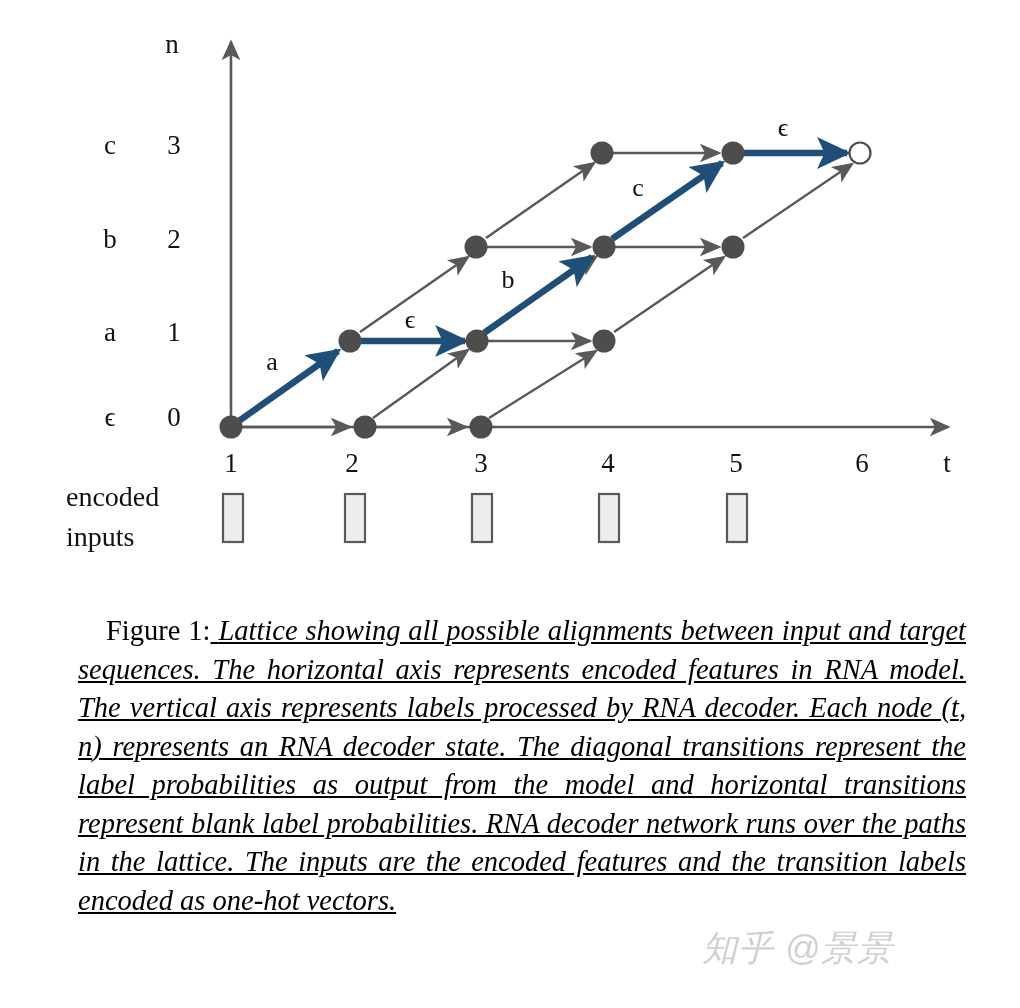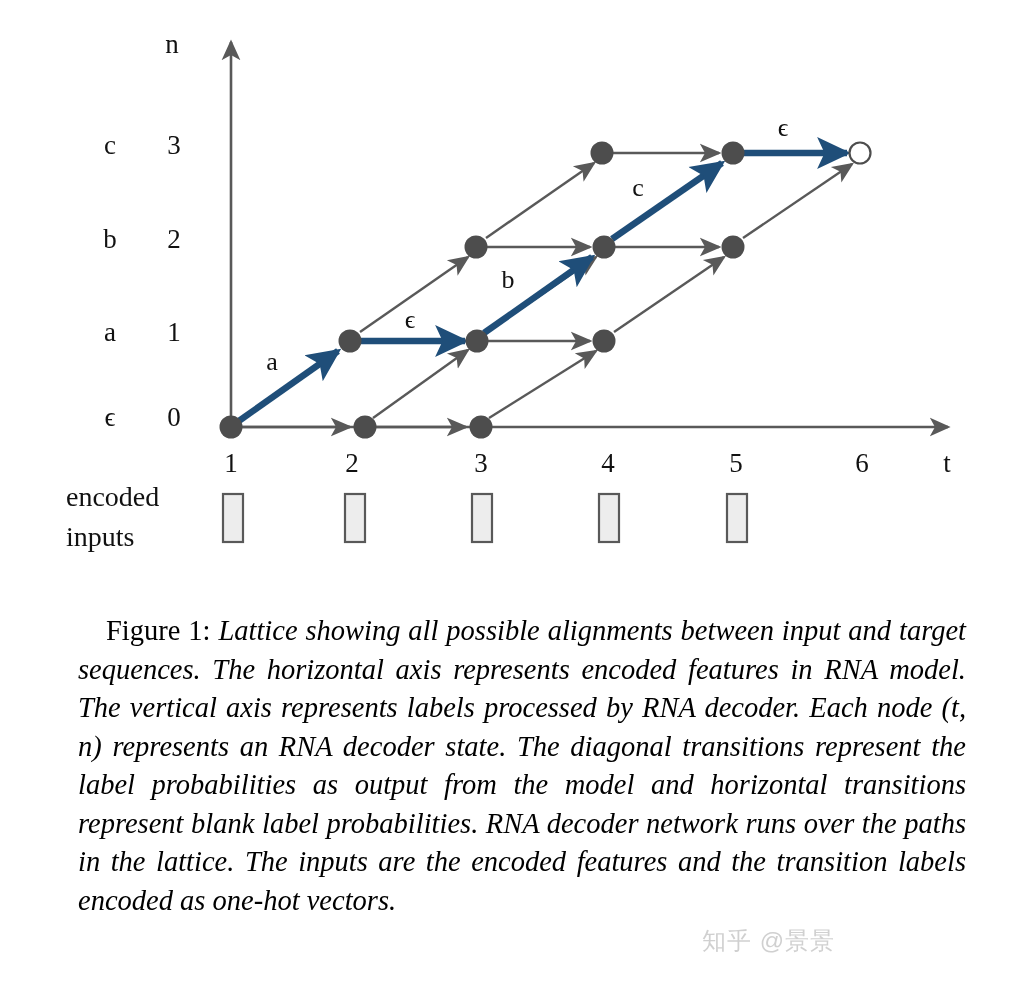--- a/index.html
+++ b/index.html
@@ -62,36 +62,38 @@
     text-align: justify;
     text-justify: inter-word;
     color: #000000;
   }
   .caption .fig-num {
     font-style: normal;
     margin-left: 28px;
   }
   .caption .cap-body {
     font-style: italic;
+    text-decoration: underline;
   }
   .caption .cap-body .mathvar {
     font-style: italic;
   }
 
   .watermark {
     position: absolute;
     left: 702px;
     top: 925px;
     font-family: "Liberation Sans", "DejaVu Sans", sans-serif;
-    font-size: 24px;
+    font-size: 35px;
     color: rgba(150,150,150,0.45);
     letter-spacing: 1px;
     white-space: nowrap;
     pointer-events: none;
     user-select: none;
+    font-style: italic;
   }
 </style>
 </head>
 <body>
 
 <div class="figure-area">
   <svg class="figure-svg" width="1020" height="600" viewBox="0 0 1020 600">
     <defs>
       <marker id="arrowGray" markerWidth="9" markerHeight="9" refX="8" refY="4.5" orient="auto" markerUnits="strokeWidth">
         <path d="M0,0.6 L9,4.5 L0,8.4 L2.2,4.5 Z" fill="#595959"></path>

